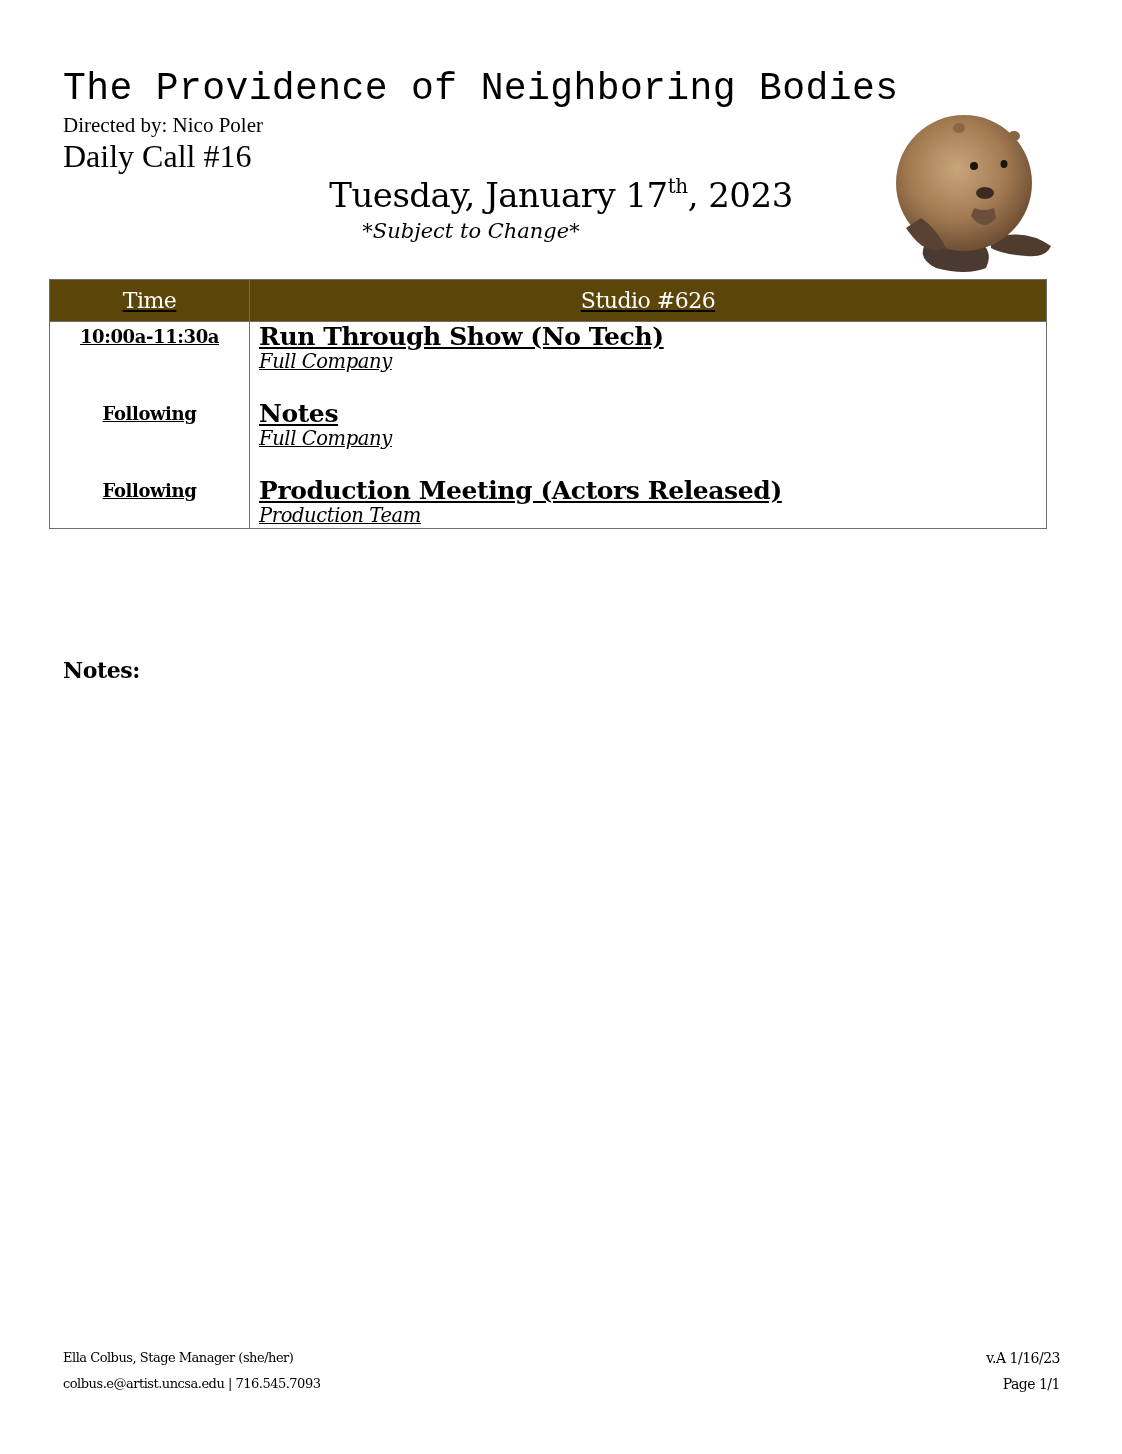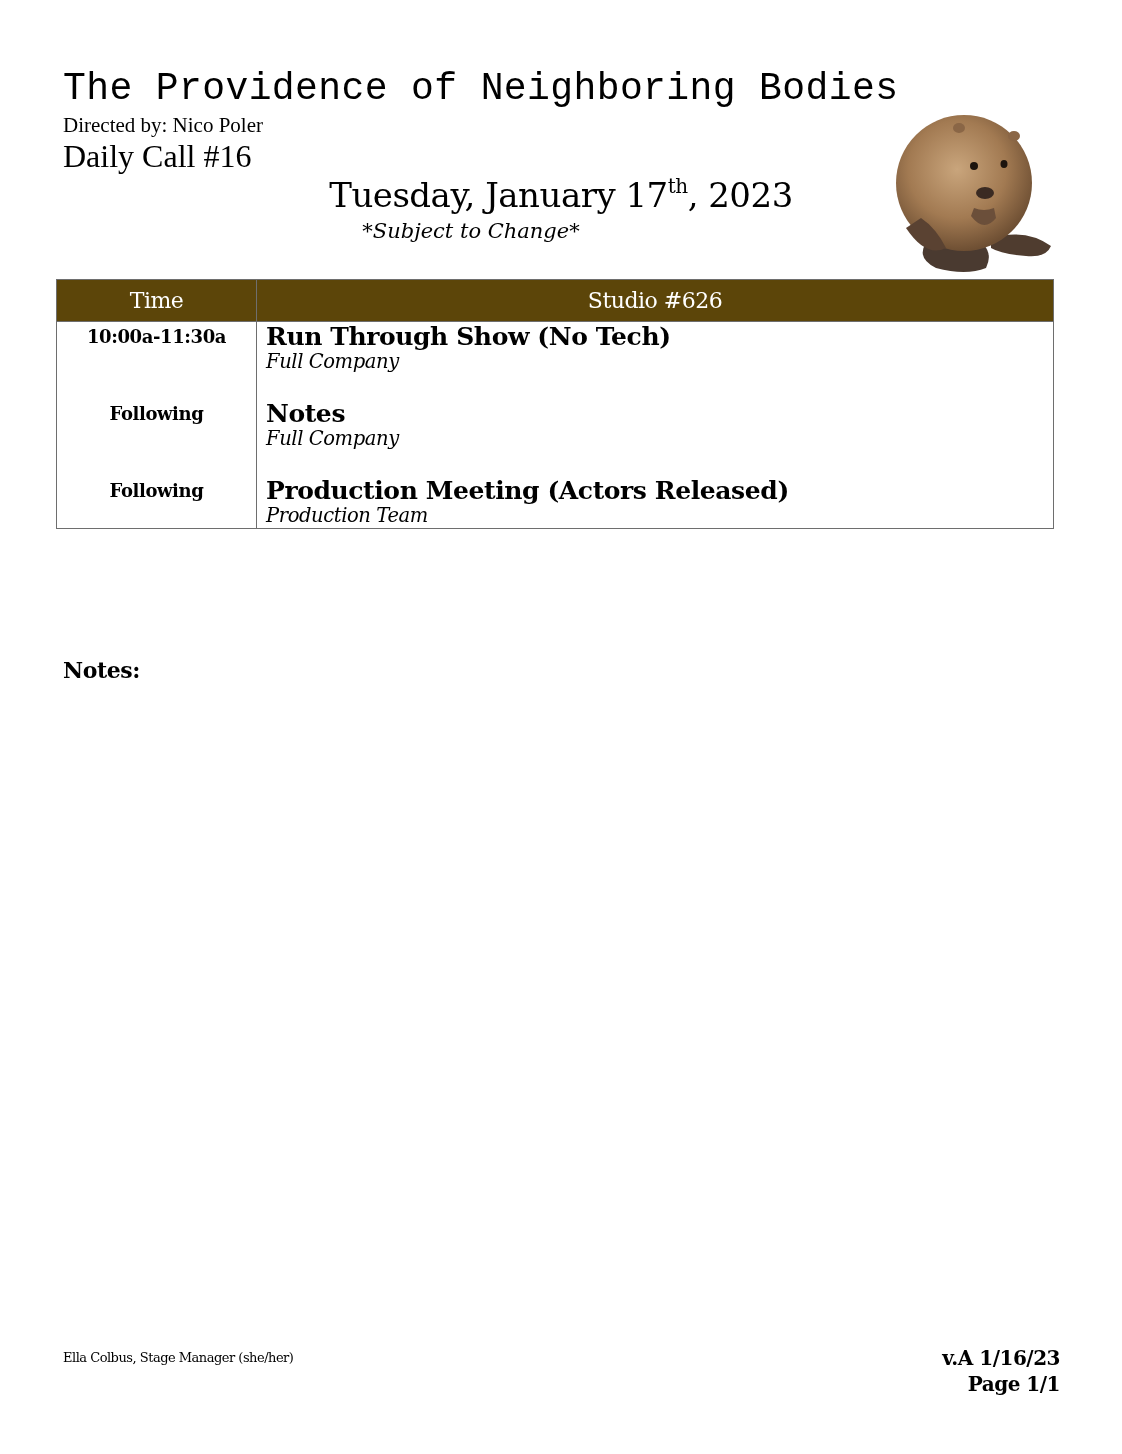--- a/index.html
+++ b/index.html
@@ -25,22 +25,22 @@
     }
     .date-line sup { font-size: 20px; vertical-align: 14px; line-height: 0; }
     .subject {
       position: absolute; left: 0; width: 942px; top: 217px; text-align: center;
       font-family: "DejaVu Serif", serif; font-style: italic; font-size: 21px; line-height: 28px;
     }
 
     .beaver { position: absolute; left: 876px; top: 108px; width: 184px; height: 166px; }
 
     table.schedule {
-      position: absolute; left: 56px; top: 279px; width: 998px;
-      border-collapse: collapse; border: 1.5px solid #6e6e6e;
+      position: absolute; left: 49px; top: 279px; width: 998px;
+      border-collapse: collapse; border: 1.5px solid #6e6e6e; text-decoration: underline;
     }
     table.schedule th {
       background: #5c4509; color: #ffffff; font-weight: normal;
       font-family: "DejaVu Serif", serif; font-size: 22px; height: 42px;
       text-align: center; border: 1.5px solid #6e6e6e; letter-spacing: -0.5px;
     }
     table.schedule td { vertical-align: top; font-family: "DejaVu Serif", serif; }
     .col-time { width: 200px; border-right: 1.5px solid #6e6e6e; }
     td.time-cell {
       text-align: center; font-weight: bold; font-size: 18px; letter-spacing: -0.4px;
@@ -58,21 +58,21 @@
       position: absolute; left: 63px; top: 657px;
       font-family: "DejaVu Serif", serif; font-weight: bold; font-size: 22px; letter-spacing: -0.4px;
     }
 
     .footer-left {
       position: absolute; left: 63px; top: 1345px;
       font-family: "DejaVu Serif", serif; font-size: 13px; line-height: 26px; letter-spacing: -0.5px;
     }
     .footer-right {
       position: absolute; right: 62px; top: 1345px; text-align: right;
-      font-family: "DejaVu Serif", serif; font-size: 20px; line-height: 26px; letter-spacing: -0.5px; font-weight: bold;
+      font-family: "DejaVu Serif", serif; font-size: 14px; line-height: 26px; letter-spacing: -0.5px;
     }
   </style>
 </head>
 <body>
 
 <div class="show-title">The Providence of Neighboring Bodies</div>
 <div class="director">Directed by: Nico Poler</div>
 <div class="daily-call">Daily Call #16</div>
 
 <div class="date-line"><span>Tuesday, January 17</span><sup>th</sup><span>, 2023</span></div>
@@ -133,17 +133,18 @@
         <div class="ev-sub">Production Team</div>
       </td>
     </tr>
   </tbody>
 </table>
 
 <div class="notes-label">Notes:</div>
 
 <div class="footer-left">
   <div>Ella Colbus, Stage Manager (she/her)</div>
+  <div>colbus.e@artist.uncsa.edu | 716.545.7093</div>
 </div>
 <div class="footer-right">
   <div>v.A 1/16/23</div>
   <div>Page 1/1</div>
 </div>
 
 </body></html>

